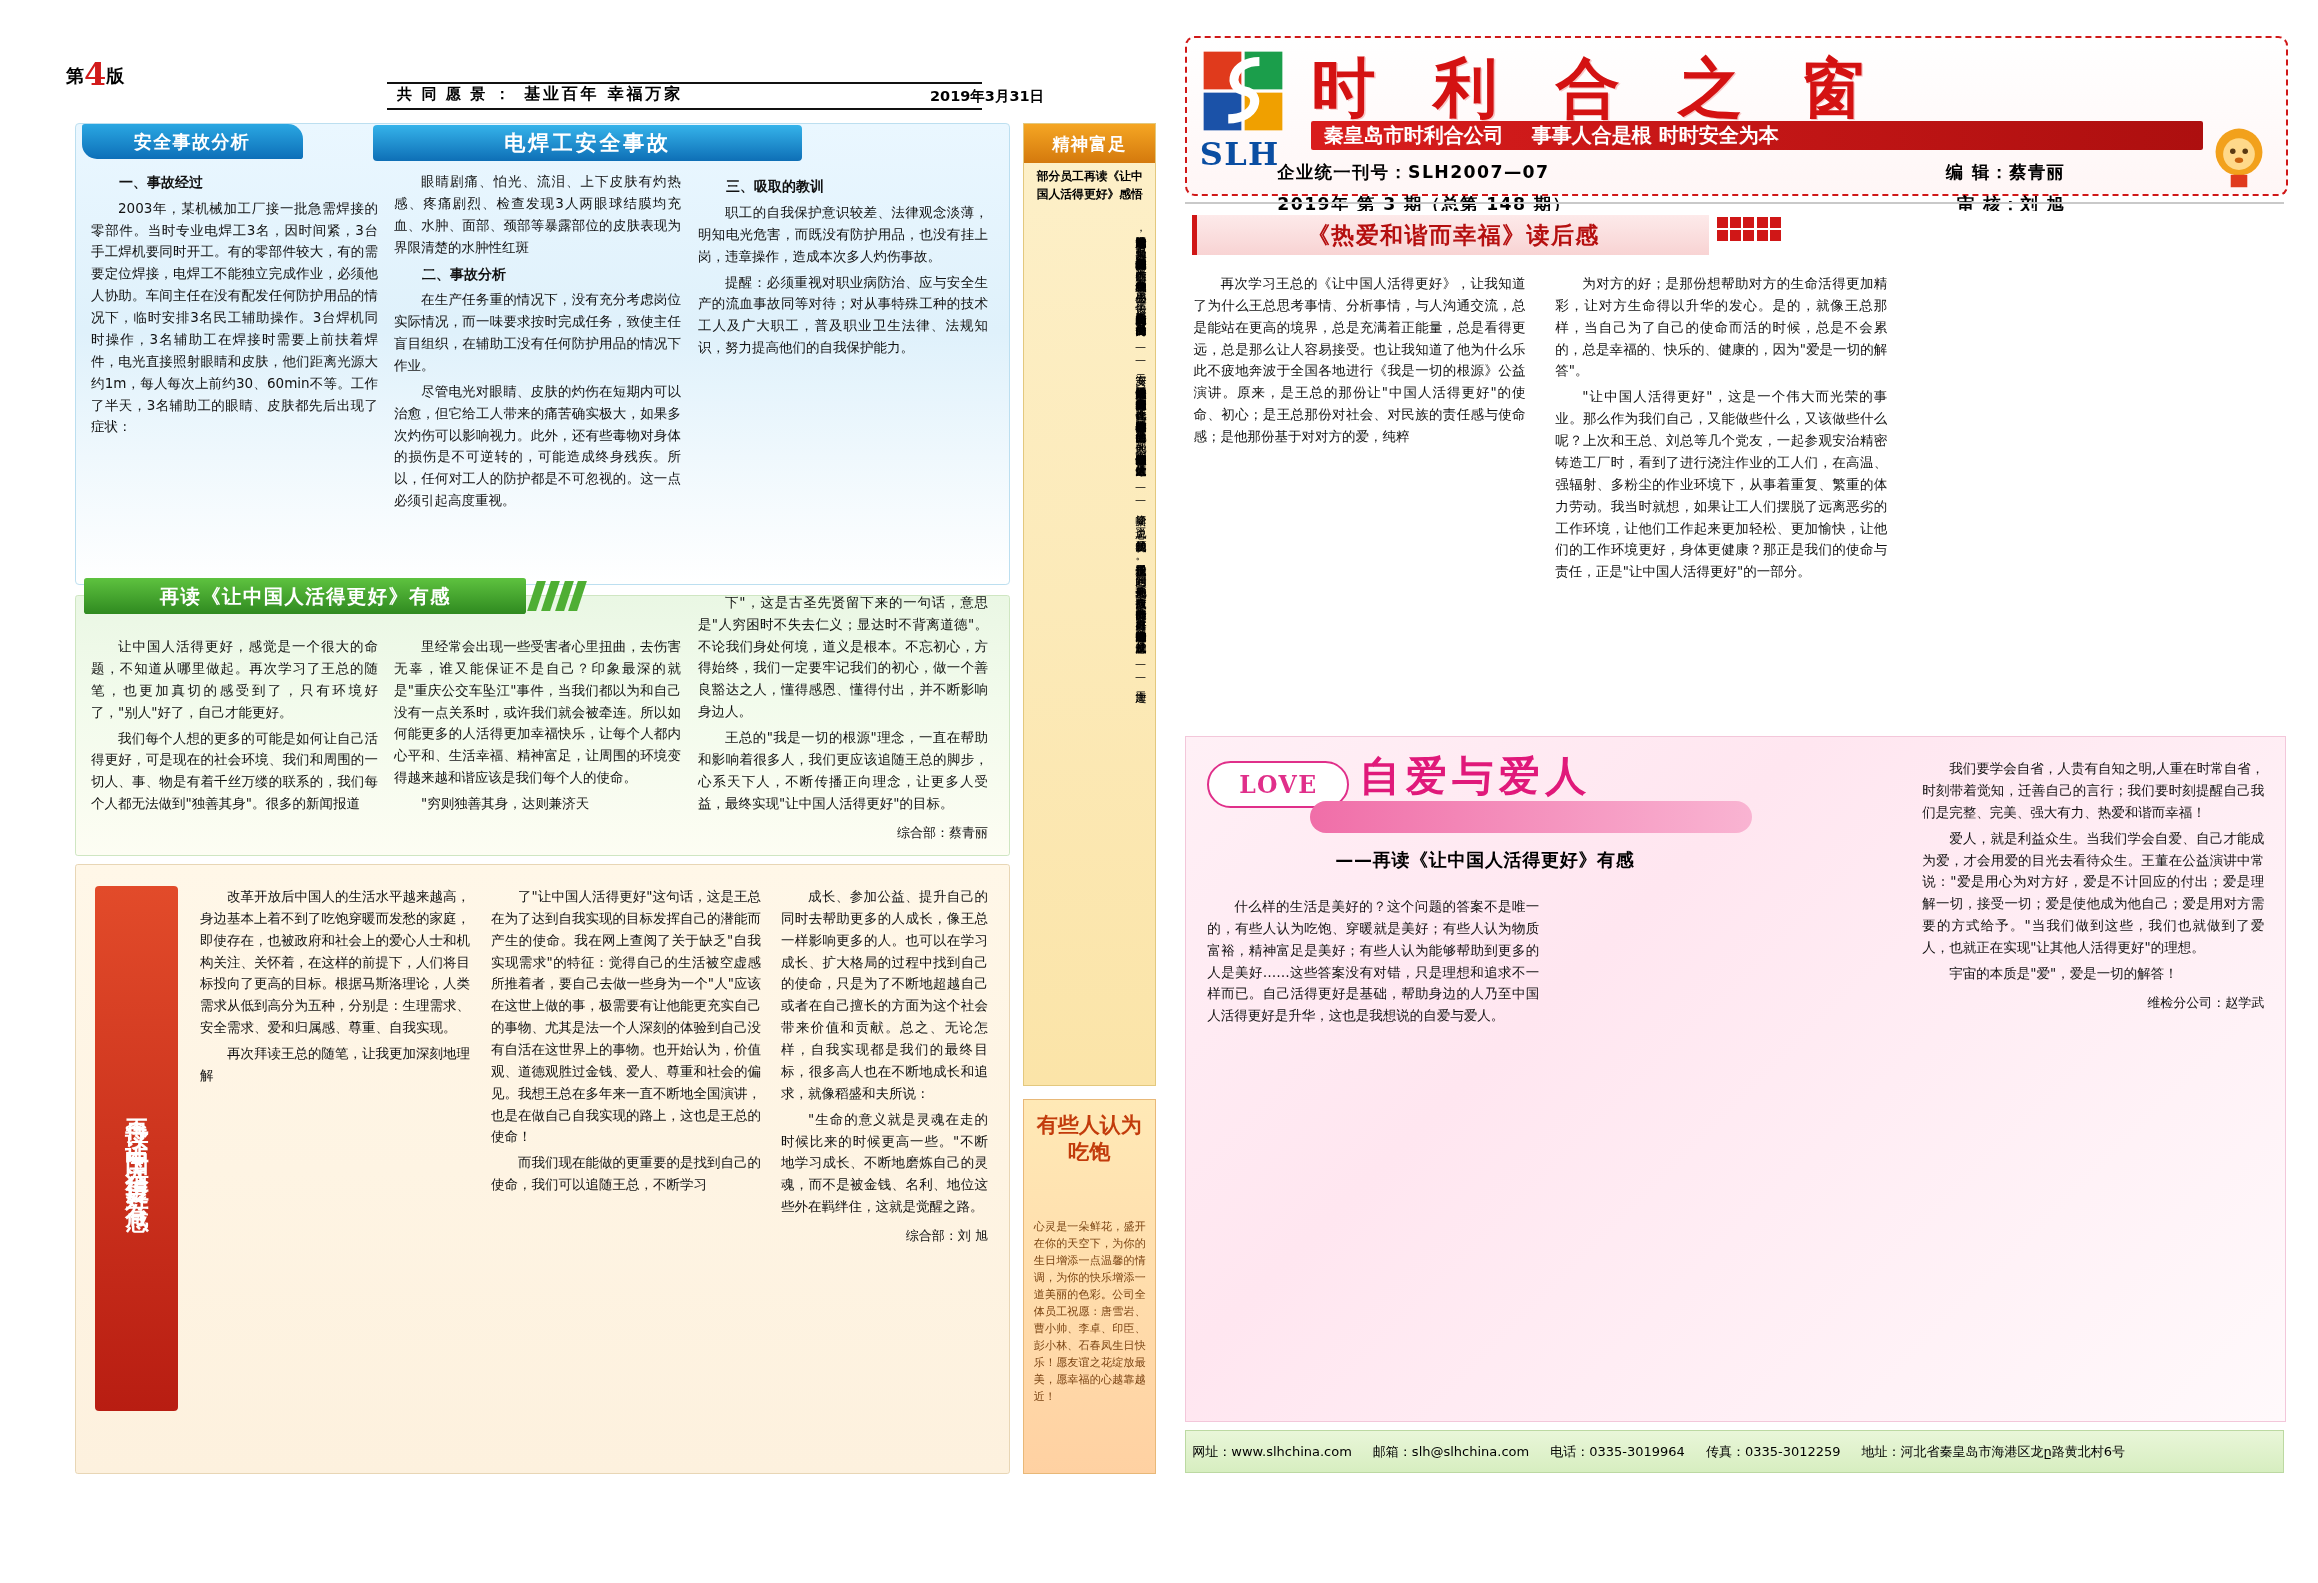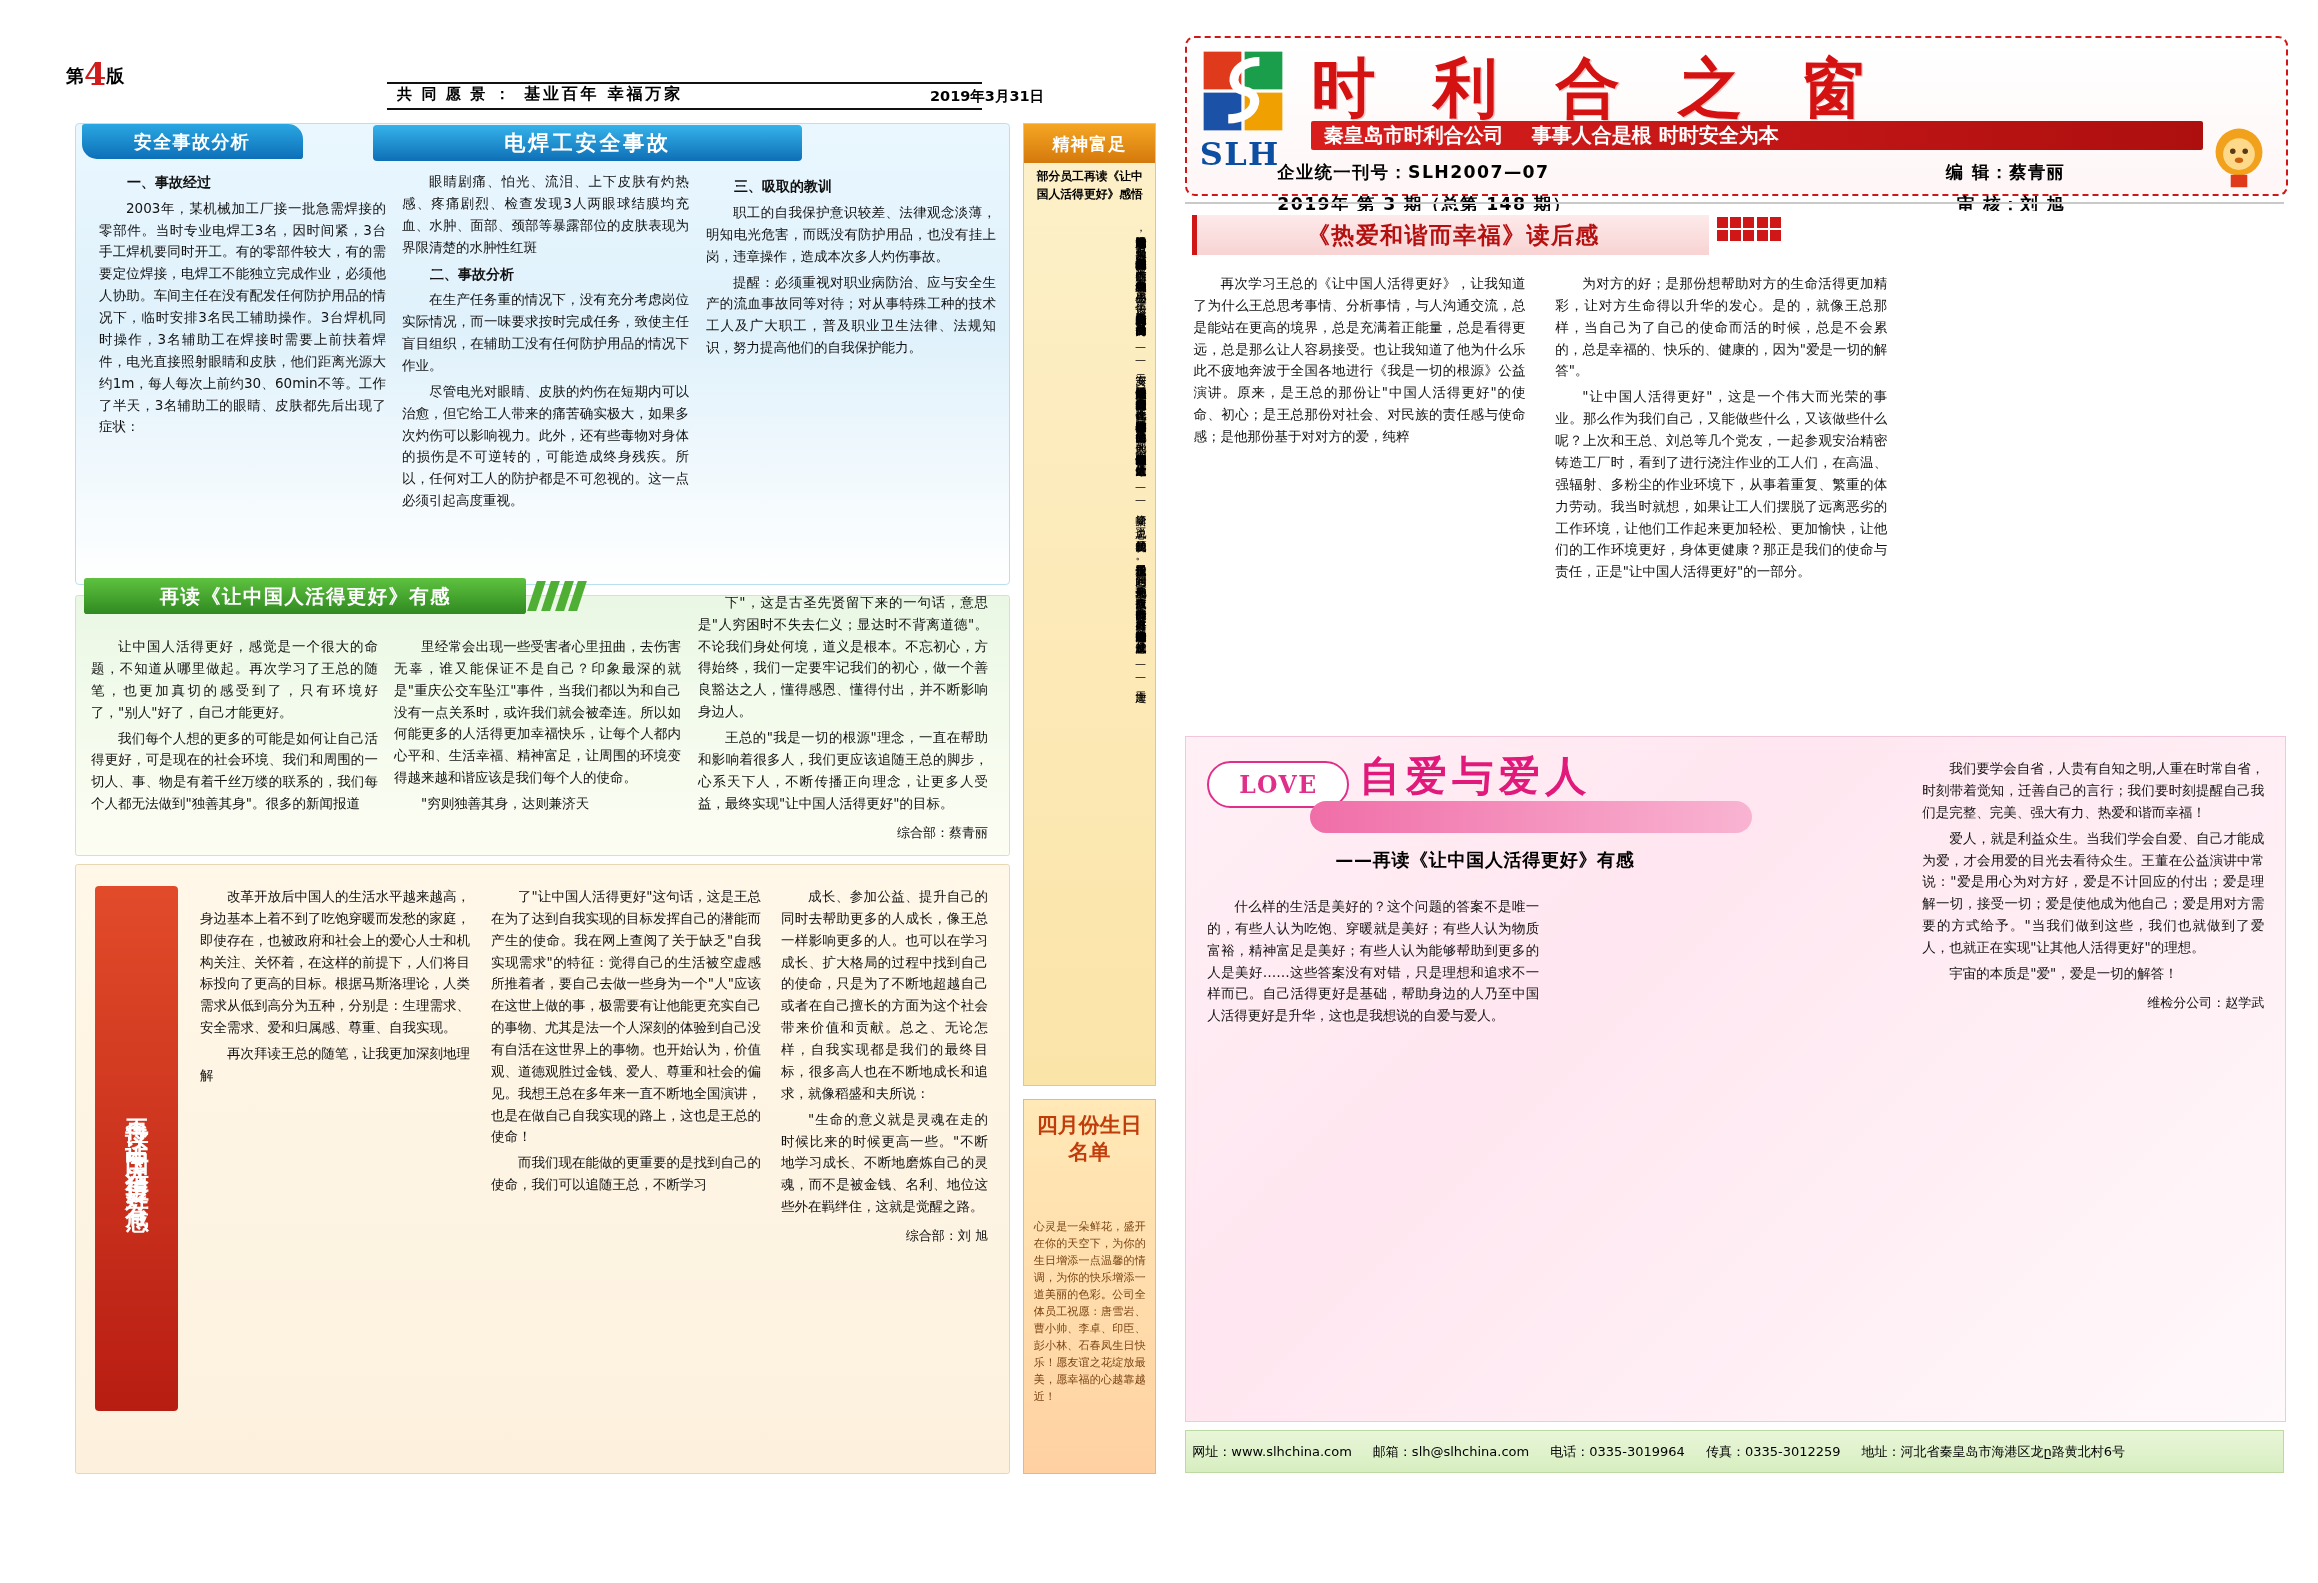--- a/index.html
+++ b/index.html
@@ -27,21 +27,21 @@
   
   .box-safety{position:absolute;left:75px;top:123px;width:933px;height:460px;
      background:linear-gradient(180deg,#eaf7ff 0%, #dff1fb 45%, #ffffff 100%);
      border:0.7px solid #bcdff0;border-radius:4.1px;}
   .tag-blue{position:absolute;left:5.5px;top:0px;width:221px;height:35px;background:linear-gradient(180deg,#2aa7e2,#0d6fb8);
      border-radius:2.8px 15px 2.8px 15px;color:#fff;font-size:18px;font-weight:bold;letter-spacing:1.4px;
      display:flex;align-items:center;justify-content:center;}
   .title-blue{position:absolute;left:297px;top:1.4px;width:429px;height:36px;background:linear-gradient(180deg,#35b3ea,#0e6fb6);
      border-radius:4.1px;color:#fff;font-size:21px;font-weight:bold;letter-spacing:2.8px;
      display:flex;align-items:center;justify-content:center;}
-  .col3{position:absolute;top:47px;margin-left:8px;}
+  .col3{position:absolute;top:47px;}
   .h-sub{font-weight:bold;font-size:14px;margin:0 0 4.1px 0;text-indent:0;}
 
   
   .box-green{position:absolute;left:75px;top:595px;width:933px;height:259px;
      background:linear-gradient(180deg,#eaf7e4 0%, #f2fbec 40%, #fdfdf3 100%);border:0.7px solid #cfe6c2;border-radius:2.8px;}
   .green-title{position:absolute;left:8.3px;top:-18px;width:442px;height:36px;background:linear-gradient(180deg,#5ec23f,#2f8a20);
      border-radius:2.8px;color:#fff;font-size:19.4px;font-weight:bold;letter-spacing:1.4px;display:flex;align-items:center;justify-content:center;}
   .slashes{position:absolute;left:456px;top:-15px;display:flex;gap:4.8px;}
   .slashes i{display:block;width:9px;height:30px;background:#4fae34;transform:skewX(-18deg);}
 
@@ -187,21 +187,21 @@
         <span>对建设温馨和谐的企业氛围，加强员工凝聚力，提高员工的工作积极性和责任心起到了很好的推动作用。在以后的工作中，我会继续学习王总的各种理念，用心去感受、去领悟，不断提高自己的思想境界和工作能力，为公司的发展尽自己的一份力量。</span>
         <span>——安云海</span>
         <span>读完王总在《让中国人活得更好》中的感悟，我深深感受到一个人对社会的责任与担当。无论在什么岗位，都应该用一颗真诚的心去对待工作和生活，用自己的力量去温暖他人、帮助他人，让身边的人因为我们的存在而感到幸福快乐，这才是人生最大的价值。</span>
         <span>——梁新峰</span>
         <span>王总说"我是一切的根源"，这句话让我反思了很多。遇到问题时，不要抱怨环境和他人，而应该从自身找原因，不断提升自己的能力和修养。只有自己变得更好，才能影响和带动身边的人一起变得更好，这就是成长的意义。</span>
         <span>——于海建</span>
       </div>
     </div>
 
     <div class="box-bday">
-      <div class="abs" style="left:9.7px;top:12.4px;width:111px;font-size:21px;font-weight:bold;color:#c23b0b;line-height:1.25;text-align:center;">四月份生日名单</div>
+      <div class="abs" style="left:9.7px;top:12.4px;width:111px;font-size:21px;font-weight:bold;color:#c23b0b;line-height:1.25;text-align:center;">有些人认为吃饱</div>
       <div class="abs tiny just" style="left:9.7px;top:118px;width:112px;color:#7a4312;">心灵是一朵鲜花，盛开在你的天空下，为你的生日增添一点温馨的情调，为你的快乐增添一道美丽的色彩。公司全体员工祝愿：唐雪岩、曹小帅、李卓、印臣、彭小林、石春凤生日快乐！愿友谊之花绽放最美，愿幸福的心越靠越近！</div>
     </div>
 
   </div>
 
   <div class="right-page">
 
     <div class="masthead">
       <svg class="logo-sq" viewBox="0 0 100 100">
         <rect x="2" y="2" width="46" height="46" fill="#e03a1c"></rect>

